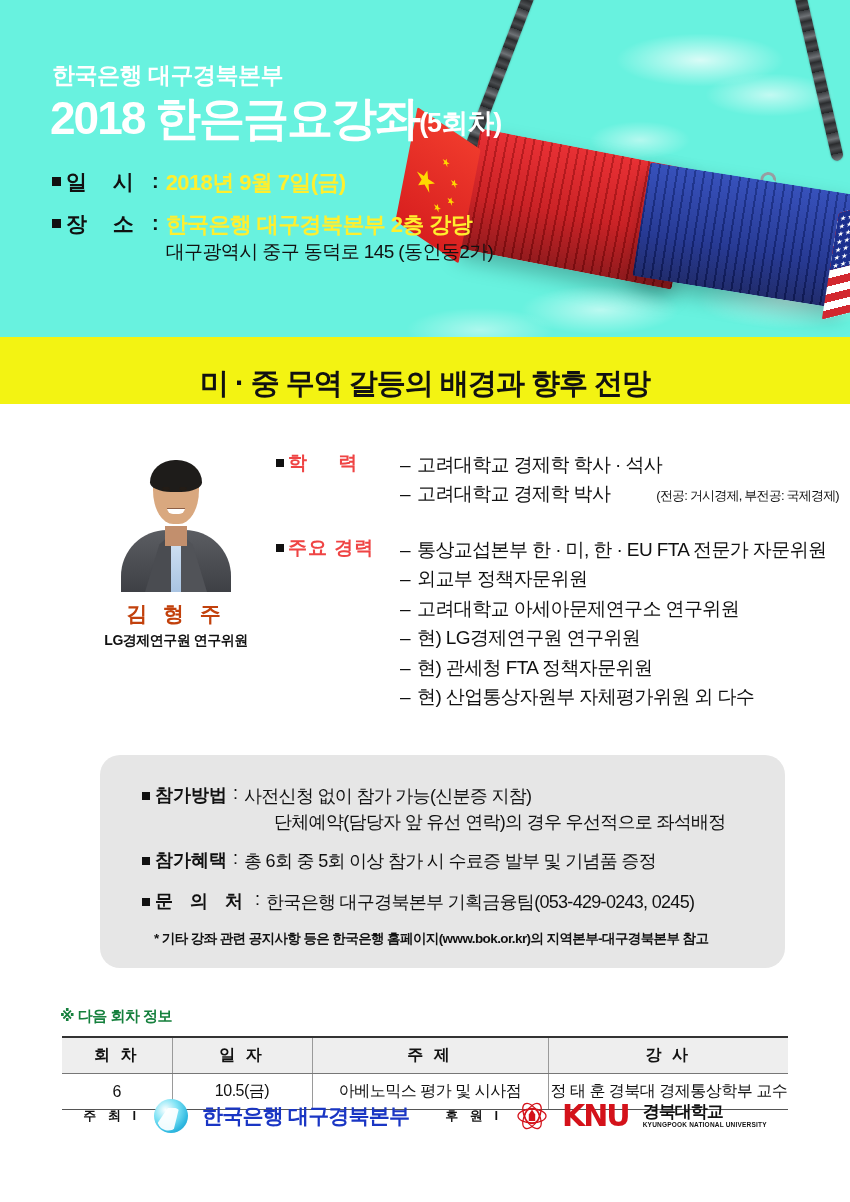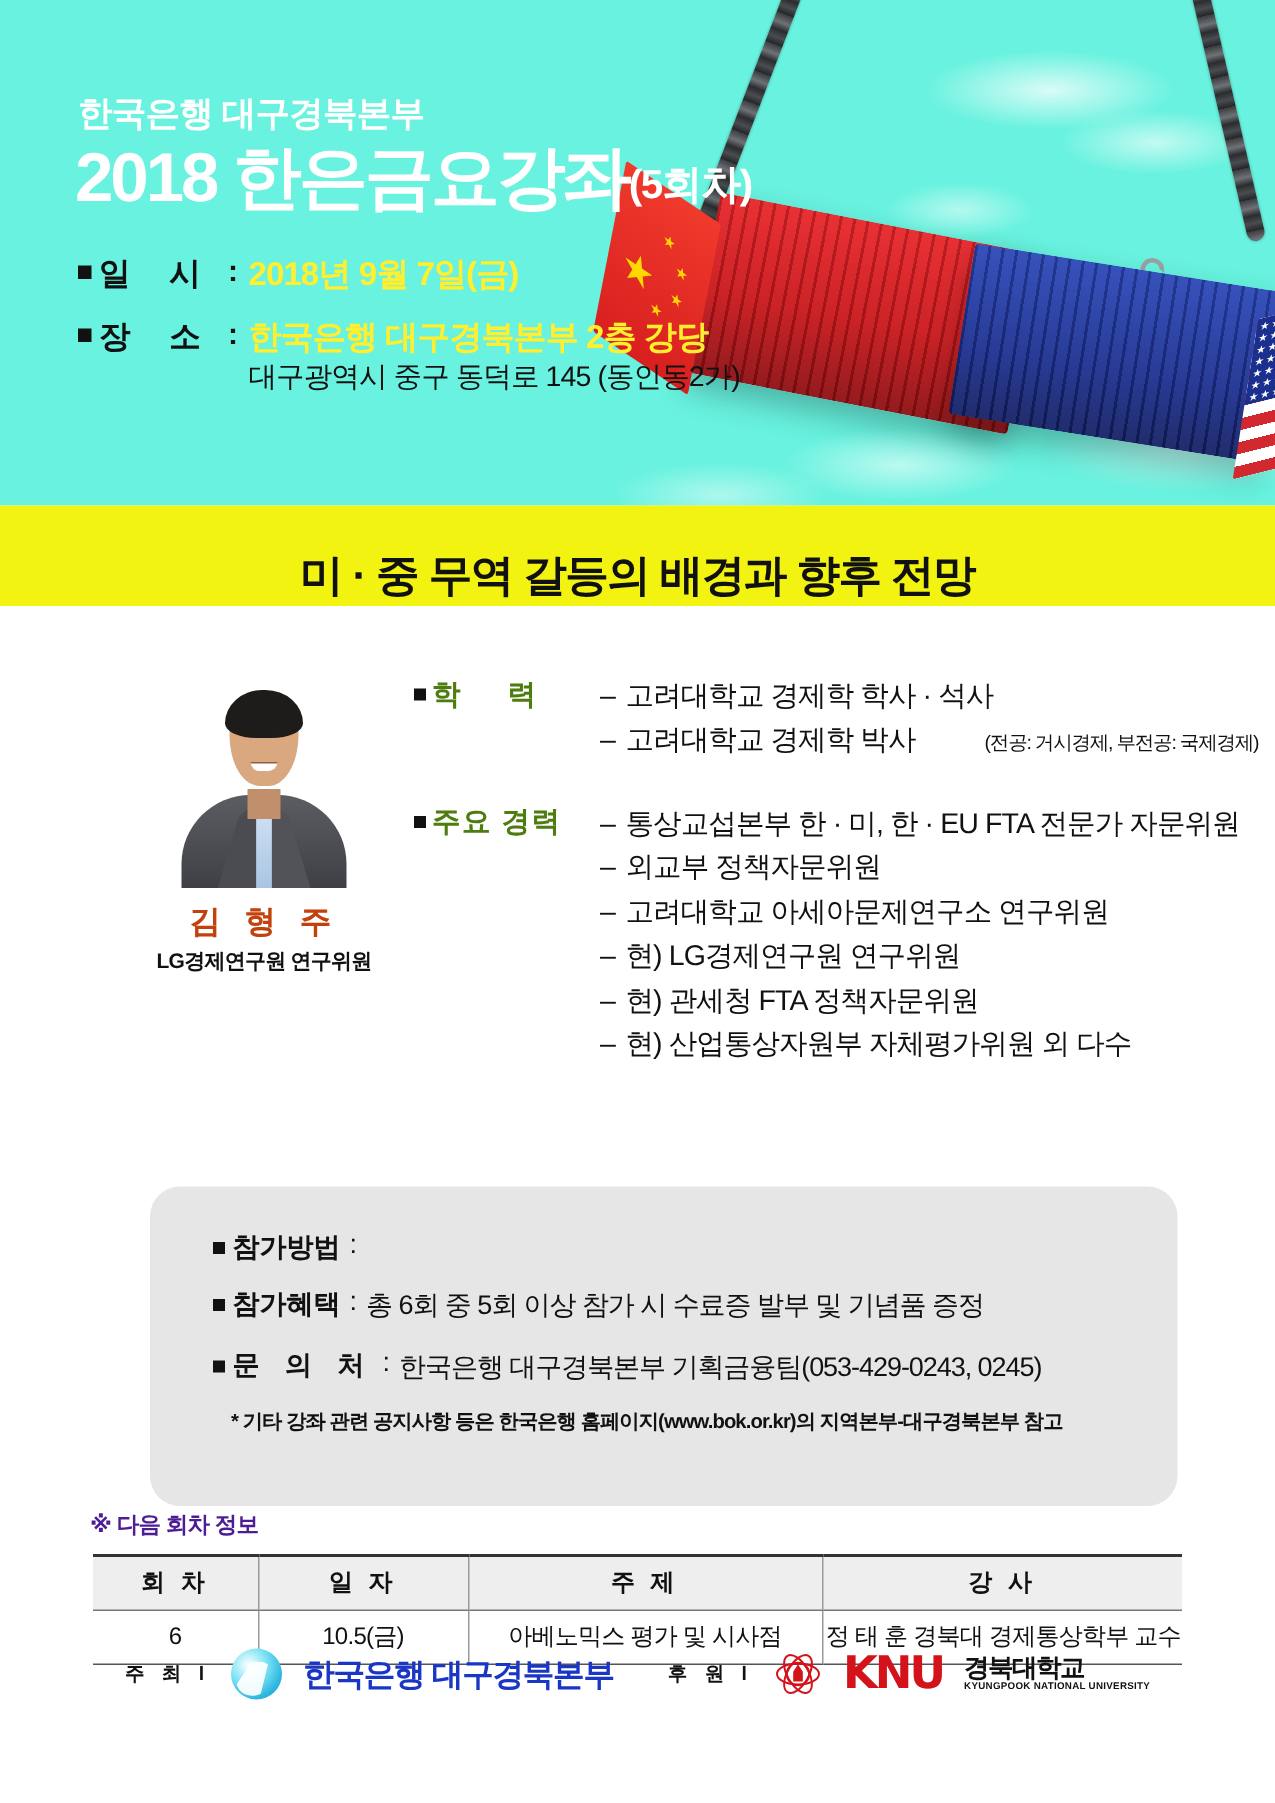--- a/index.html
+++ b/index.html
@@ -275,21 +275,21 @@
   }
 
   
   .creds { position: absolute; left: 276px; top: 450px; width: 560px; }
   .cred-group { display: flex; align-items: flex-start; margin-bottom: 26px; }
   .cred-bullet {
     width: 8px; height: 8px; background: #111;
     margin-top: 9px; margin-right: 4px; flex: none;
   }
   .cred-head {
-    font-size: 19px; font-weight: 700; color: #4d7c0f;
+    font-size: 19px; font-weight: 700; color: #ef4444;
     width: 112px; flex: none; white-space: nowrap;
   }
   .cred-head.spaced { letter-spacing: 13px; }
   .cred-head.tight  { letter-spacing: 1px; }
   .cred-items { flex: 1; }
   .cred-line {
     font-size: 19px; color: #111;
     letter-spacing: -0.6px;
     line-height: 1.55;
     white-space: nowrap;
@@ -297,21 +297,20 @@
   .cred-dash { display: inline-block; width: 17px; }
   .cred-note { font-size: 13px; letter-spacing: -0.8px; margin-left: 46px; }
 
   
   .graybox {
     position: absolute;
     left: 100px; top: 755px;
     width: 685px; height: 213px;
     background: #e6e6e6;
     border-radius: 20px;
-    margin-top: 36px;
   }
   .gb-inner { padding: 28px 0 0 42px; }
   .gb-row { display: flex; align-items: flex-start; margin-bottom: 14px; }
   .gb-bullet {
     width: 8px; height: 8px; background: #111;
     margin-top: 9px; margin-right: 5px; flex: none;
   }
   .gb-label {
     font-size: 18px; font-weight: 700; color: #111;
     flex: none; white-space: nowrap;
@@ -323,21 +322,21 @@
   .gb-foot {
     font-size: 13.5px; font-weight: 700; color: #111;
     letter-spacing: -0.6px;
     margin-top: 10px; margin-left: 12px;
     white-space: nowrap;
   }
 
   
   .next-label {
     position: absolute; left: 60px; top: 1007px;
-    font-size: 15px; font-weight: 700; color: #4c1d95;
+    font-size: 15px; font-weight: 700; color: #15803d;
     letter-spacing: -0.5px;
   }
   .ntable {
     position: absolute;
     left: 62px; top: 1036px;
     width: 726px;
     border-collapse: collapse;
     table-layout: fixed;
   }
   .ntable th, .ntable td {
@@ -535,20 +534,24 @@
 
 </div>
 
 <div class="graybox">
   <div class="gb-inner">
 
     <div class="gb-row">
       <span class="gb-bullet"></span>
       <span class="gb-label">참가방법</span>
       <span class="gb-colon">:</span>
+      <span>
+        <div class="gb-val">사전신청 없이 참가 가능(신분증 지참)</div>
+        <div class="gb-val-2nd">단체예약(담당자 앞 유선 연락)의 경우 우선적으로 좌석배정</div>
+      </span>
     </div>
 
     <div class="gb-row">
       <span class="gb-bullet"></span>
       <span class="gb-label">참가혜택</span>
       <span class="gb-colon">:</span>
       <span class="gb-val">총 6회 중 5회 이상 참가 시 수료증 발부 및 기념품 증정</span>
     </div>
 
     <div class="gb-row">

